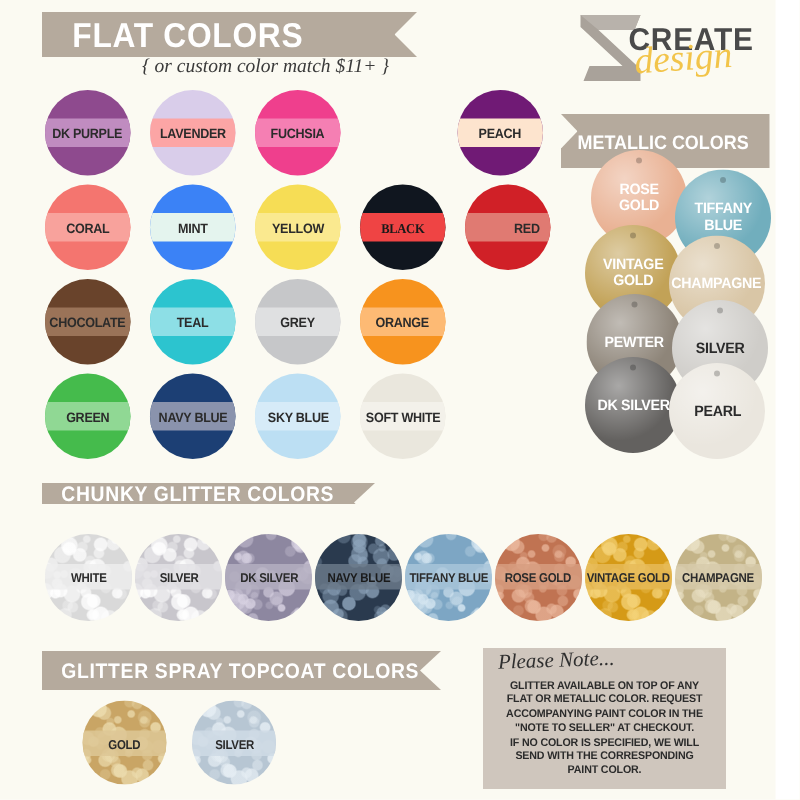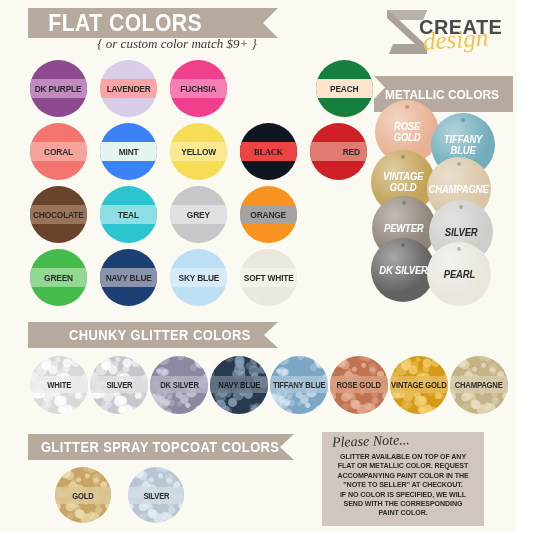--- a/index.html
+++ b/index.html
@@ -37,21 +37,21 @@
   #flat-banner .btxt{font-size:23px;}
   #flat-banner .notch{height:30px;width:15px;}
 
   #metal-banner{left:374px;top:76px;width:139px;height:36px;}
   #metal-banner .btxt{font-size:13px;padding-left:12px;letter-spacing:0;}
   #metal-banner .lnotch{
     position:absolute;left:0;top:0;width:11px;height:23px;
     background:#fbfaf2;clip-path:polygon(0 0,0 100%,100% 50%);
   }
 
-  #glitter-banner{left:28px;top:322px;width:222px;height:26px;padding-left:28px;}
+  #glitter-banner{left:28px;top:322px;width:222px;height:14px;}
   #spray-banner{left:28px;top:434px;width:266px;height:26px;}
 
   .subtitle{
     position:absolute;left:72px;top:36px;width:210px;
     text-align:center;color:#3a3a3a;font-size:13px;
     font-family:"Liberation Serif", serif;font-style:italic;
     white-space:nowrap;
   }
 
   
@@ -79,21 +79,21 @@
   .fband{
     position:absolute;left:-6px;right:-6px;top:19px;height:19px;
     display:flex;align-items:center;justify-content:center;
   }
   .fband span{
     font-size:9px;font-weight:bold;letter-spacing:-.2px;
     white-space:nowrap;transform:scaleX(.93);
   }
 
   
-  #metal-grid{position:absolute;left:369px;top:100px;width:140px;height:196px;font-style:italic;}
+  #metal-grid{position:absolute;left:388px;top:100px;width:140px;height:196px;}
   .mtag{
     position:absolute;width:64px;height:64px;border-radius:50%;
     display:flex;align-items:center;justify-content:center;
     text-align:center;
   }
   .mtag .hole{
     position:absolute;top:5px;left:50%;margin-left:-2px;
     width:4px;height:4px;border-radius:50%;background:rgba(0,0,0,.22);
   }
   .mtag span{
@@ -139,21 +139,21 @@
 </style>
 </head>
 <body>
 
 <div class="sheet">
 
   <div class="banner" id="flat-banner">
     <div class="btxt">FLAT COLORS</div>
     <div class="notch"></div>
   </div>
-  <div class="subtitle">{ or custom color match $9+ }</div>
+  <div class="subtitle">{ or custom color match $11+ }</div>
 
   <div class="logo">
     <svg width="50" height="52" viewBox="0 0 50 52">
       <polygon points="4,4 44,4 40,14 16,14 44,40 44,48 6,48 10,38 32,38 4,12" fill="#a9a29a"></polygon>
       <polygon points="4,4 44,4 40,14 16,14" fill="#b8b2ab"></polygon>
     </svg>
     <div class="create">CREATE</div>
     <div class="design">design</div>
   </div>
 
@@ -167,21 +167,21 @@
         <div class="fcircle" title="LAVENDER" style="left: 70px; background: rgb(217, 205, 234);">
           <div class="fband" style="background: #fca5a5;">
             <span style="color: rgb(43, 43, 43);">LAVENDER</span>
           </div>
         </div>
         <div class="fcircle" title="FUCHSIA" style="left: 140px; background: rgb(239, 63, 141);">
           <div class="fband" style="background: rgb(245, 127, 179);">
             <span style="color: rgb(43, 43, 43);">FUCHSIA</span>
           </div>
         </div>
-        <div class="fcircle" title="PEACH" style="left: 286px; background: #15803d;">
+        <div class="fcircle" title="PEACH" style="left: 275px; background: #701a75;">
           <div class="fband" style="background: rgb(253, 228, 206);">
             <span style="color: rgb(43, 43, 43);">PEACH</span>
           </div>
         </div>
       </div>
       <div class="frow">
         <div class="fcircle" title="CORAL" style="left: 0px; background: rgb(244, 117, 111);">
           <div class="fband" style="background: rgb(248, 162, 156);">
             <span style="color: rgb(43, 43, 43);">CORAL</span>
           </div>
@@ -217,21 +217,21 @@
           <div class="fband" style="background: rgb(141, 223, 230);">
             <span style="color: rgb(43, 43, 43);">TEAL</span>
           </div>
         </div>
         <div class="fcircle" title="GREY" style="left: 140px; background: rgb(198, 199, 201);">
           <div class="fband" style="background: rgb(223, 224, 225);">
             <span style="color: rgb(43, 43, 43);">GREY</span>
           </div>
         </div>
         <div class="fcircle" title="ORANGE" style="left: 210px; background: rgb(247, 147, 30);">
-          <div class="fband" style="background: #a3a3a3;">
+          <div class="fband" style="background: #fdba74;">
             <span style="color: rgb(43, 43, 43);">ORANGE</span>
           </div>
         </div>
       </div>
       <div class="frow">
         <div class="fcircle" title="GREEN" style="left: 0px; background: rgb(69, 187, 76);">
           <div class="fband" style="background: rgb(144, 216, 148);">
             <span style="color: rgb(43, 43, 43);">GREEN</span>
           </div>
         </div>

